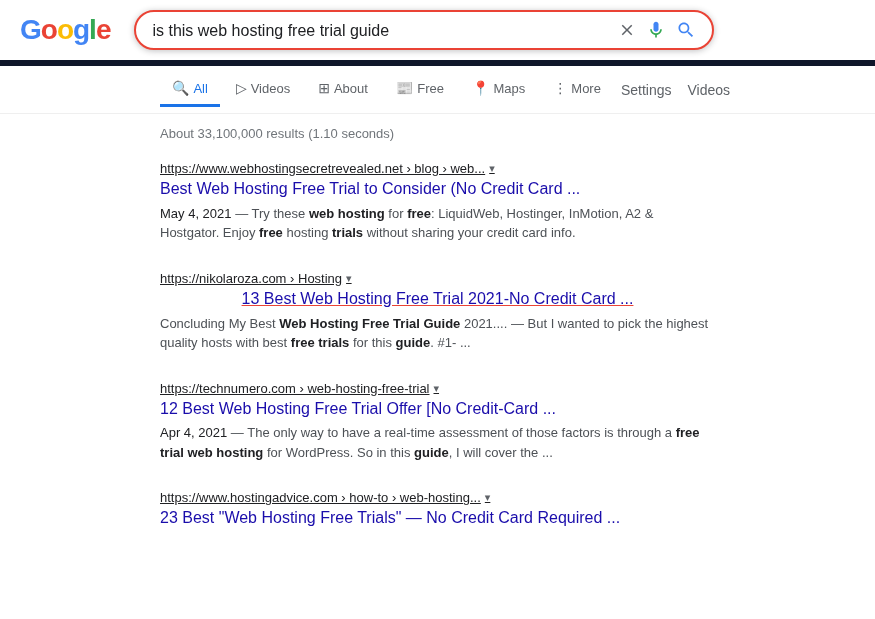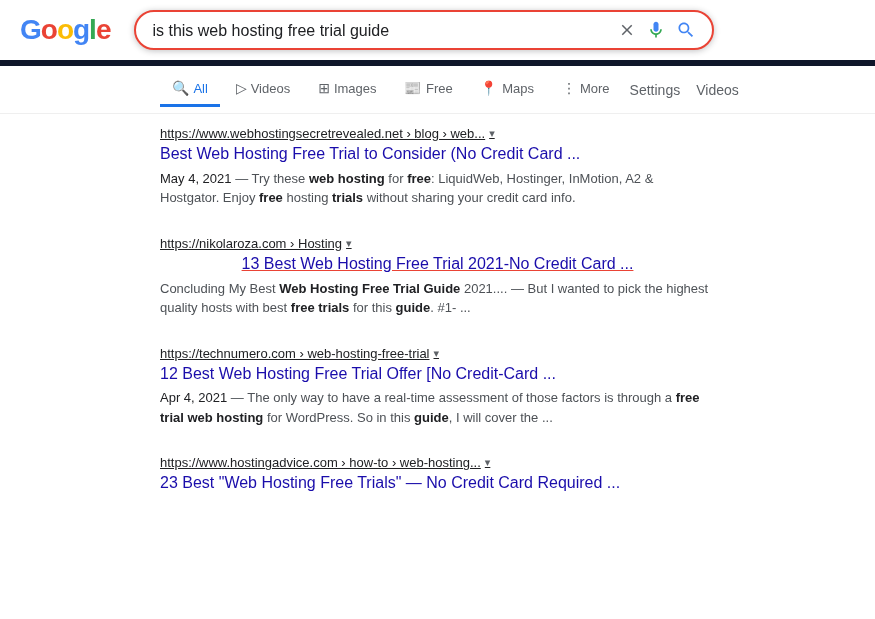--- a/index.html
+++ b/index.html
@@ -182,21 +182,21 @@
   <div class="nav-tab active">
     <span class="nav-tab-icon">🔍</span>
     <span>All</span>
   </div>
   <div class="nav-tab">
     <span class="nav-tab-icon">▷</span>
     <span>Videos</span>
   </div>
   <div class="nav-tab">
     <span class="nav-tab-icon">⊞</span>
-    <span>Images</span>
+    <span>About</span>
   </div>
   <div class="nav-tab">
     <span class="nav-tab-icon">📰</span>
     <span>Free</span>
   </div>
   <div class="nav-tab">
     <span class="nav-tab-icon">📍</span>
     <span>Maps</span>
   </div>
   <div class="nav-tab">
@@ -204,20 +204,21 @@
     <span>More</span>
   </div>
   <div class="nav-spacer"></div>
   <div class="nav-right">
     <span>Settings</span>
     <span>Videos</span>
   </div>
 </div>
 
 <div class="main">
+  <div class="results-count">About 33,100,000 results (1.10 seconds)</div>
 
   <div class="result">
     <div class="result-url">
       <span class="url-text">https://www.webhostingsecretrevealed.net › blog › web...</span>
       <span class="arrow">▾</span>
     </div>
     <div class="result-title">Best Web Hosting Free Trial to Consider (No Credit Card ...</div>
     <div class="result-snippet">
       <span class="date">May 4, 2021</span>
       <span> — Try these <b>web hosting</b> for <b>free</b>: LiquidWeb, Hostinger, InMotion, A2 &amp; Hostgator. Enjoy <b>free</b> hosting <b>trials</b> without sharing your credit card info.</span>

